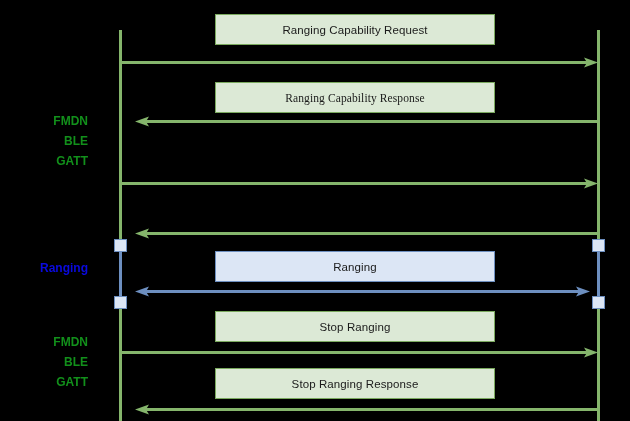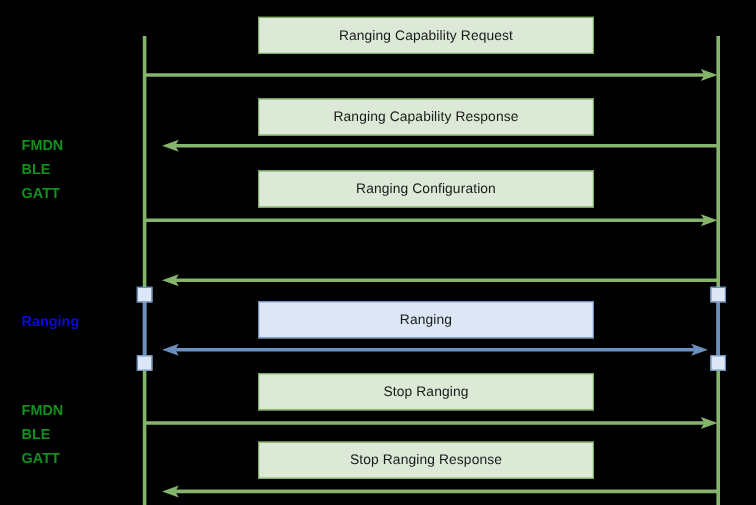--- a/index.html
+++ b/index.html
@@ -70,21 +70,21 @@
   
   .arrow {
     position: absolute;
     height: 11px;
   }
   .arrow svg { display: block; }
 
   
   .phase-label {
     position: absolute;
-    text-align: left;
+    text-align: right;
     font-size: 12px;
     font-weight: bold;
     line-height: 20px;
     white-space: pre-line;
   }
   .phase-label.fmdn   { color: #12901b; left: 18px; width: 70px; }
   .phase-label.ranging{ color: #0a0ae0; left: 18px; width: 70px; }
 </style>
 </head>
 <body>
@@ -111,29 +111,28 @@
 GATT</div>
 
   <div class="msg-box green" style="top:14px;">Ranging Capability Request</div>
   <div class="arrow" style="left:120px; top:57px; width:478px;">
     <svg width="478" height="11" viewBox="0 0 478 11">
       <line x1="0" y1="5.5" x2="470" y2="5.5" stroke="#85b56c" stroke-width="3"></line>
       <polygon points="478,5.5 464,0.5 467,5.5 464,10.5" fill="#85b56c"></polygon>
     </svg>
   </div>
 
-  <div class="msg-box green" style="top:82px;">Ranging Capability Response</div>
+  <div class="msg-box green" style="top:82px;font-family:Liberation Serif, serif;">Ranging Capability Response</div>
   <div class="arrow" style="left:135px; top:116px; width:463px;">
     <svg width="463" height="11" viewBox="0 0 463 11">
       <line x1="8" y1="5.5" x2="463" y2="5.5" stroke="#85b56c" stroke-width="3"></line>
       <polygon points="0,5.5 14,0.5 11,5.5 14,10.5" fill="#85b56c"></polygon>
     </svg>
   </div>
 
-  <div class="msg-box green" style="top:142px;">Ranging Configuration</div>
   <div class="arrow" style="left:120px; top:178px; width:478px;">
     <svg width="478" height="11" viewBox="0 0 478 11">
       <line x1="0" y1="5.5" x2="470" y2="5.5" stroke="#85b56c" stroke-width="3"></line>
       <polygon points="478,5.5 464,0.5 467,5.5 464,10.5" fill="#85b56c"></polygon>
     </svg>
   </div>
 
   <div class="arrow" style="left:135px; top:228px; width:463px;">
     <svg width="463" height="11" viewBox="0 0 463 11">
       <line x1="8" y1="5.5" x2="463" y2="5.5" stroke="#85b56c" stroke-width="3"></line>

